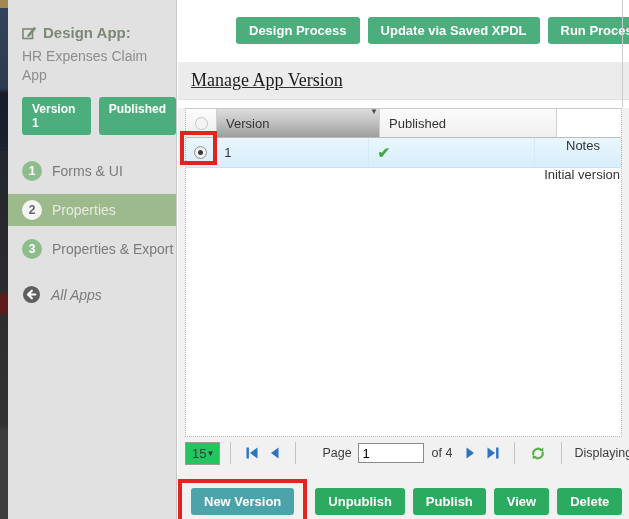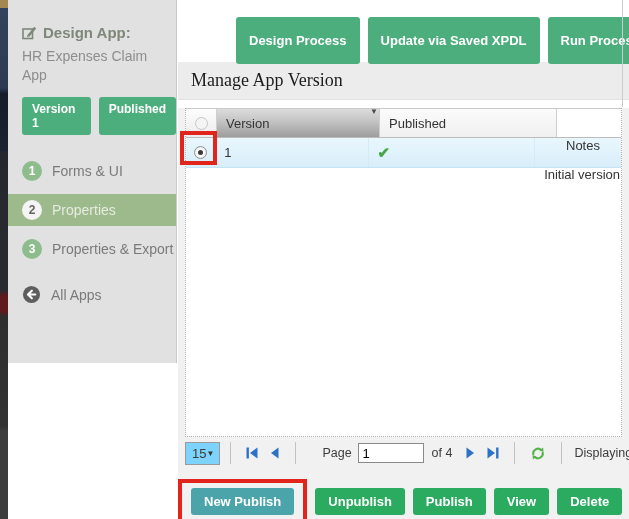--- a/index.html
+++ b/index.html
@@ -15,21 +15,21 @@
       #a3894f 0%, #a3894f 1.6%,
       #33425c 1.6%, #2c3a52 17%,
       #161d29 18%, #1b2230 29%,
       #24272e 29%, #2a2b30 56%,
       #5e1a1c 57%, #5e1a1c 60%,
       #2e2e2e 61%, #333333 82%,
       #3d3d3d 83%, #3d3d3d 100%);
   }
   
   .sidebar {
-    position: absolute; left: 8px; top: 0; width: 169px; height: 363px;
+    position: absolute; left: 8px; top: 0; width: 169px; height: 519px;
     background: #e1e1e1; border-right: 1px solid #c9c9c9;
   }
   .sb-header { margin: 24px 0 0 14px; display: flex; align-items: center; gap: 6px;
     color: #7e8878; font-weight: bold; font-size: 15px; }
   .sb-appname { margin: 6px 14px 0 14px; color: #8d8d8d; font-size: 14px; line-height: 1.35; width: 140px; }
   .sb-badges { margin: 12px 0 0 14px; display: flex; gap: 8px; justify-content: flex-end; }
   .badge {
     display: inline-block; background: #4cae7d; color: #fff; font-weight: bold;
     font-size: 12px; padding: 5px 10px; border-radius: 3px; cursor: pointer;
   }
@@ -37,33 +37,33 @@
   .sb-item { height: 32px; margin-bottom: 7px; display: flex; align-items: center;
     padding-left: 14px; color: #7a7a7a; font-size: 14px; cursor: pointer; }
   .sb-item .num {
     width: 20px; height: 20px; border-radius: 50%; background: #8dbd8d; color: #fff;
     font-size: 12px; font-weight: bold; display: inline-flex; align-items: center;
     justify-content: center; margin-right: 10px; flex: 0 0 20px;
   }
   .sb-item.selected { background: #9dba8c; color: #e7ebe2; }
   .sb-item.selected .num { background: #f4f4f4; color: #666; }
   .sb-allapps { margin-top: 14px; height: 32px; display: flex; align-items: center;
-    padding-left: 14px; color: #7a7a7a; font-size: 14px; cursor: pointer; }
+    padding-left: 14px; color: #7a7a7a; font-size: 14px; cursor: pointer; font-style: italic; }
   .sb-allapps svg { margin-right: 10px; }
   
   .main { position: absolute; left: 178px; top: 0; width: 451px; height: 519px; }
   .topbar { height: 62px; background: #fff; display: flex; align-items: flex-start;
     padding: 17px 0 0 58px; gap: 8px; }
   .btn {
     background: #4cae7d; color: #fff; border: none; border-radius: 3px;
     font-family: "Liberation Sans", sans-serif; font-weight: bold; font-size: 13px;
-    padding: 16px 13px; cursor: pointer; white-space: nowrap;
+    padding: 6px 13px; cursor: pointer; white-space: nowrap;
   }
   .heading-band { height: 38px; background: #ececec; border-bottom: 1px solid #e2e2e2;
-    display: flex; align-items: center; padding-left: 13px; }
+    display: flex; align-items: center; padding-left: 13px; text-decoration: underline; }
   .heading-band h1 { font-family: "Liberation Serif", serif; font-weight: normal;
     font-size: 18px; color: #1c1c1c; }
   .content { height: 419px; background: #f1f1f1; position: relative; }
   .gutter-line { position: absolute; left: 622px; top: 0; height: 107px; width: 7px;
     border-left: 1px solid #cccccc; background: transparent; }
   
   .grid { margin: 8px 0 0 7px; width: 437px; background: #fff;
     border-left: 1px dotted #b0b0b0; border-right: 1px dotted #b0b0b0;
     border-bottom: 1px dotted #b0b0b0; }
   .g-row { display: flex; height: 30px; }
@@ -85,21 +85,21 @@
   .radio { width: 13px; height: 13px; border-radius: 50%; border: 1px solid #909090;
     background: radial-gradient(#ffffff 30%, #e2e2e2 100%); position: relative; }
   .radio.disabled { border-color: #c6c6c6; background: #f4f4f4; }
   .radio.checked::after { content: ""; position: absolute; left: 3px; top: 3px;
     width: 5px; height: 5px; border-radius: 50%; background: #3a3a3a; }
   .check { color: #43a843; font-size: 15px; font-weight: bold; }
   .g-empty { height: 268px; background: #fff; }
   
   .pager { margin-left: 7px; height: 32px; display: flex; align-items: center;
     font-size: 12.5px; color: #3c3c3c; white-space: nowrap; }
-  .psel { width: 58px; height: 23px; border: 1px solid #9a9a9a; background: #7dd3fc;
+  .psel { width: 58px; height: 23px; border: 1px solid #9a9a9a; background: #22c55e;
     display: flex; align-items: center; justify-content: space-between;
     padding: 0 5px 0 6px; font-size: 13px; cursor: pointer; }
   .psel .arr { font-size: 8px; color: #333; }
   .psep { width: 0; height: 22px; border-left: 1px solid #c2c2c2; margin: 0 10px; }
   .picon { display: inline-flex; margin: 0 5px; cursor: pointer; }
   .pinput { width: 66px; height: 20px; border: 1px solid #8a8a8a; font-size: 13px;
     padding-left: 4px; margin: 0 6px; font-family: "Liberation Sans", sans-serif; }
   .plabel { margin-left: 16px; }
   .pof { margin: 0 8px 0 2px; }
   .pstatus { margin-left: 2px; }
@@ -243,21 +243,21 @@
           <path d="M13 7 A5 5 0 0 1 4.5 11.5" stroke="#57b24c" stroke-width="2.2" fill="none" stroke-linecap="round"></path>
           <polygon points="2.5,14.5 2.2,9.8 6.5,11.5" fill="#57b24c"></polygon>
         </svg>
       </span>
       <span class="psep"></span>
       <span class="pstatus">Displaying 1 to 3 of 3</span>
     </div>
 
     <div class="actions">
       <span class="ann-box-btn">
-        <button class="action-btn teal">New Publish</button>
+        <button class="action-btn teal">New Version</button>
       </span>
       <button class="action-btn">Unpublish</button>
       <button class="action-btn">Publish</button>
       <button class="action-btn">View</button>
       <button class="action-btn">Delete</button>
     </div>
 
   </div>
 </div>
 

